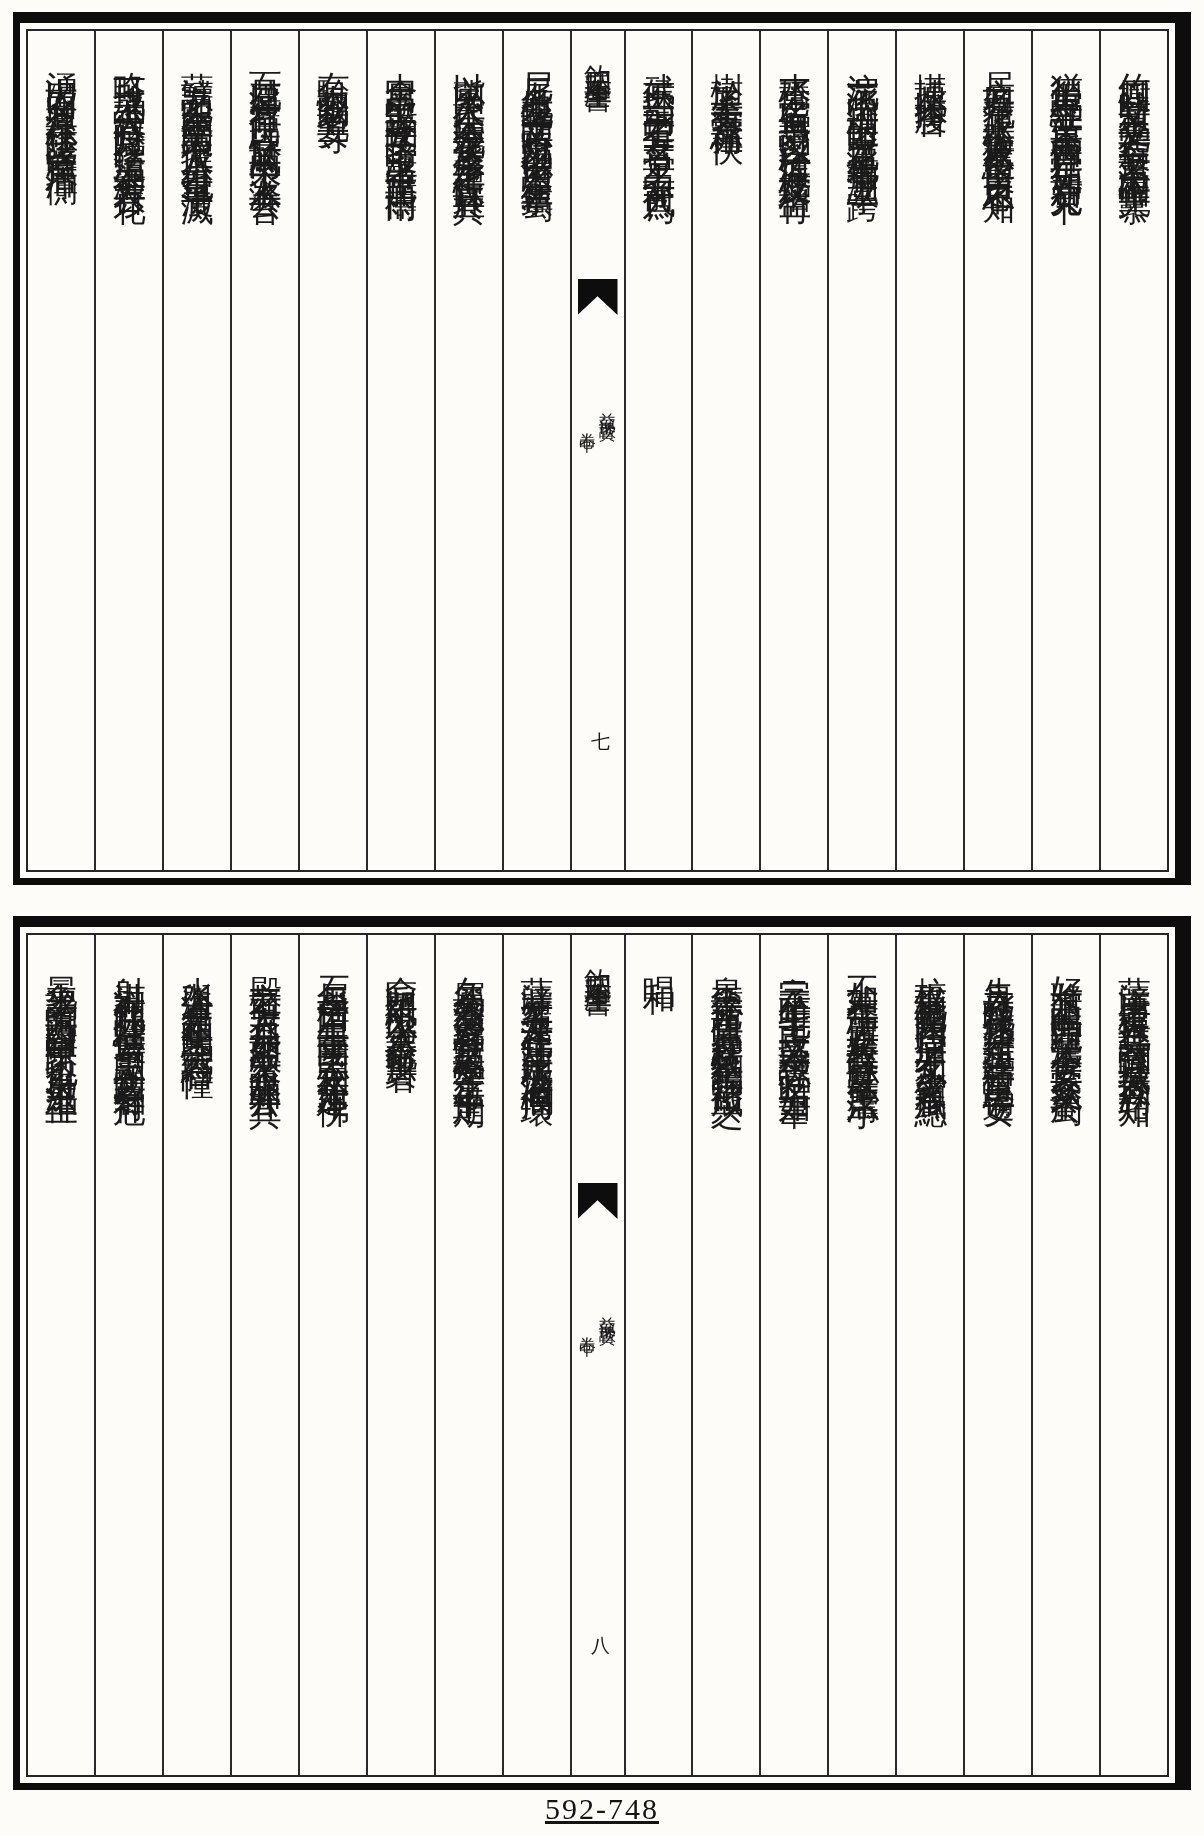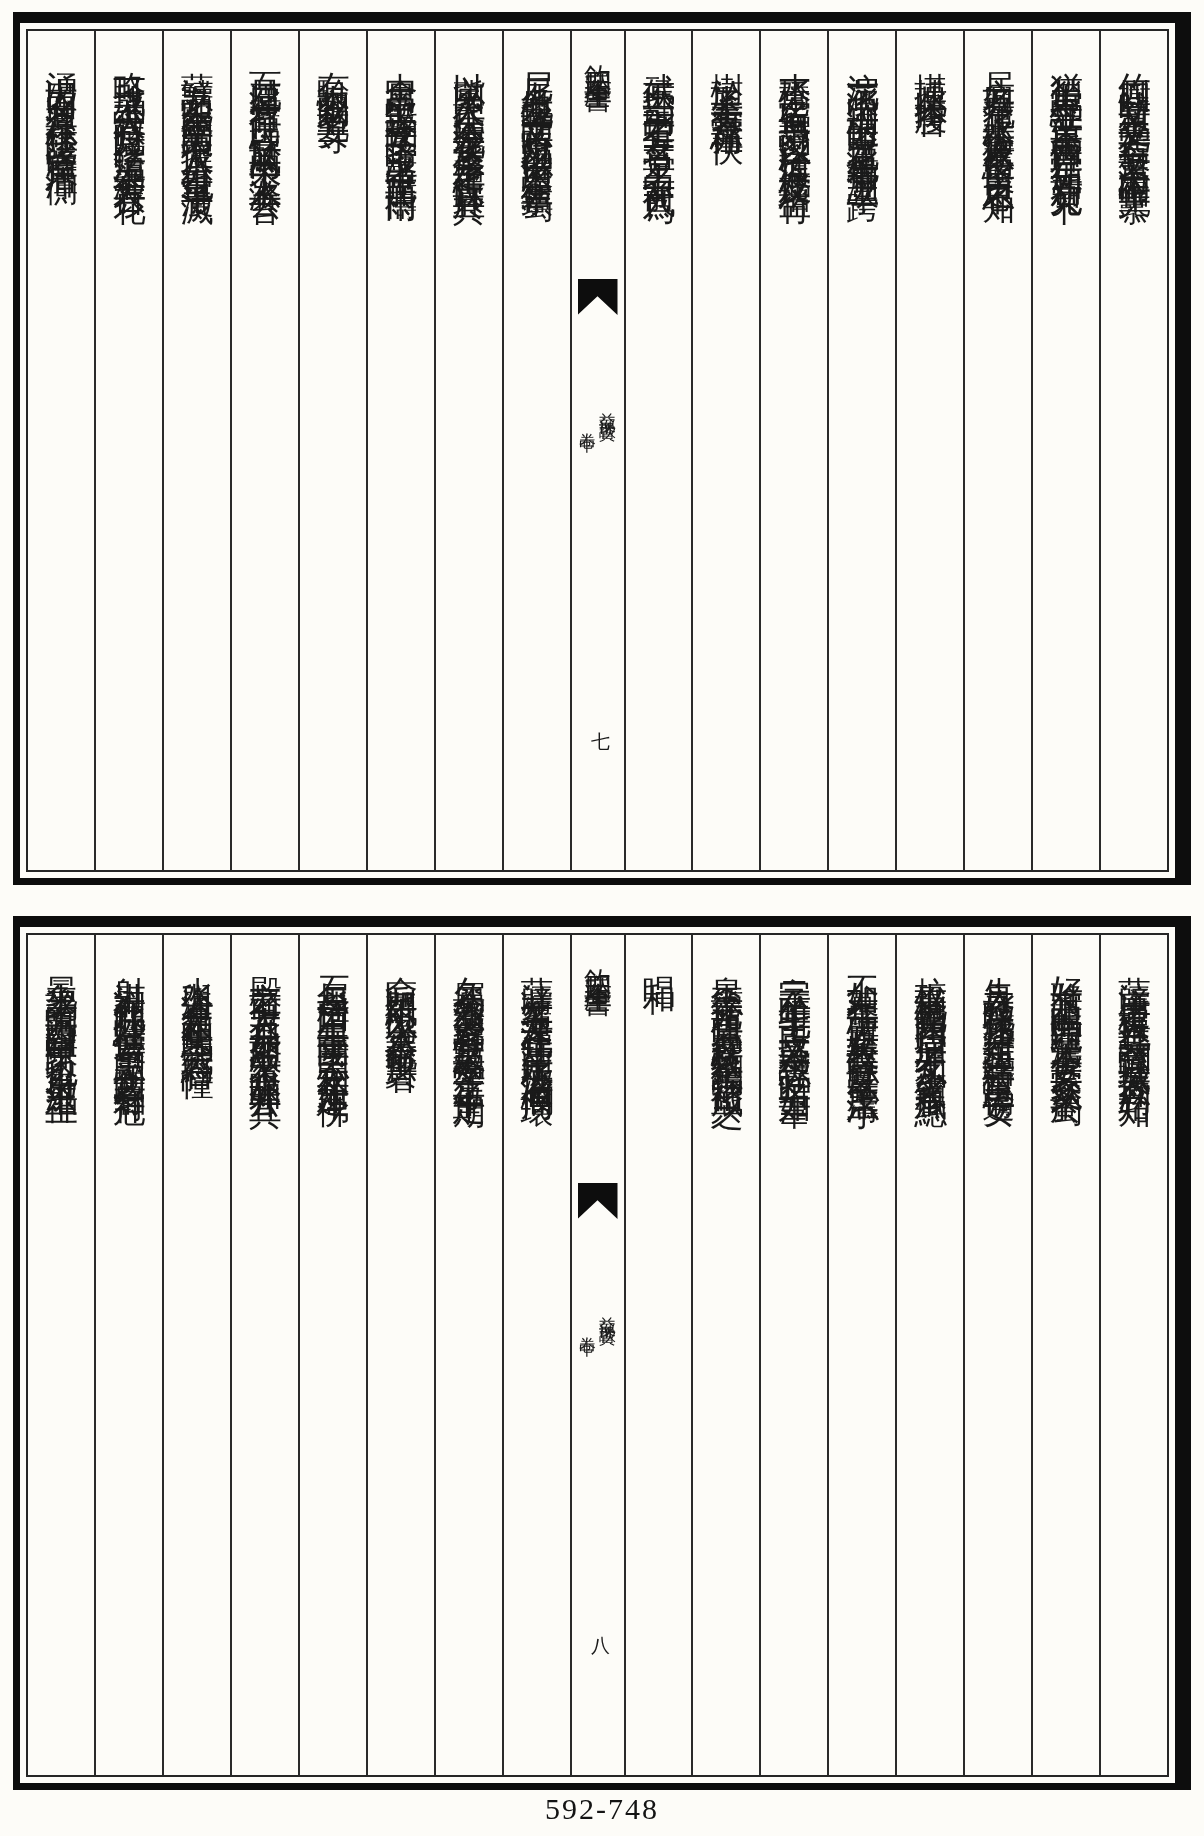--- a/index.html
+++ b/index.html
@@ -54,20 +54,21 @@
   }
   .juan{margin-top:20px;}
   .folio{
     position:absolute;top:698px;left:56%;transform:translateX(-50%);
     font-size:19px;
   }
   .footer{
     position:absolute;top:1792px;left:0;width:100%;text-align:center;
     font-size:30px;letter-spacing:2px;color:#141414;
     font-family:"Liberation Serif","DejaVu Serif",serif;
+    text-decoration:underline;
   }
 </style>
 </head>
 <body>
 
 <div class="sheet">
 
   <div id="blocks-root">
       <section class="block block-0">
       <div class="block-inner">

